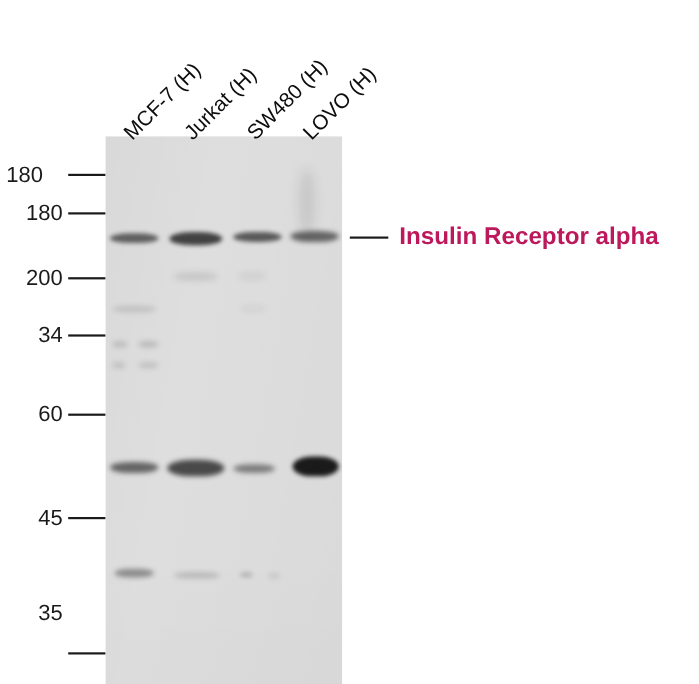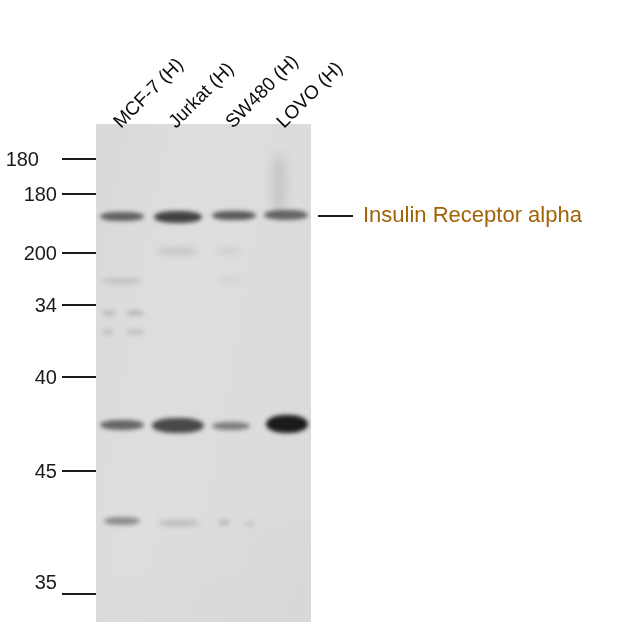--- a/index.html
+++ b/index.html
@@ -76,44 +76,45 @@
     top: 215px;
     width: 35px;
     height: 2px;
     background: #1a1a1a;
   }
   #annotation-text {
     position: absolute;
     left: 363px;
     top: 204px;
     font-size: 22px;
-    color: #a16207;
+    color: #be185d;
     white-space: nowrap;
     line-height: 1;
+    font-weight: bold;
   }
 </style>
 </head>
 <body>
 
 <div id="figure">
 
   <div id="ladder">
       <div class="ladder-label" style="right: 596px; top: 149px;">180</div>
       <div class="ladder-tick" style="left: 62px; width: 34px; top: 158px;"></div>
       <div class="ladder-label" style="right: 578px; top: 184px;">180</div>
       <div class="ladder-tick" style="left: 62px; width: 34px; top: 193px;"></div>
       <div class="ladder-label" style="right: 578px; top: 243px;">200</div>
       <div class="ladder-tick" style="left: 62px; width: 34px; top: 252px;"></div>
       <div class="ladder-label" style="right: 578px; top: 295px;">34</div>
       <div class="ladder-tick" style="left: 62px; width: 34px; top: 304px;"></div>
-      <div class="ladder-label" style="right: 578px; top: 367px;">40</div>
+      <div class="ladder-label" style="right: 578px; top: 367px;">60</div>
       <div class="ladder-tick" style="left: 62px; width: 34px; top: 376px;"></div>
       <div class="ladder-label" style="right: 578px; top: 461px;">45</div>
       <div class="ladder-tick" style="left: 62px; width: 34px; top: 470px;"></div>
-      <div class="ladder-label" style="right: 578px; top: 572px;">35</div>
+      <div class="ladder-label" style="right: 578px; top: 548px;">35</div>
       <div class="ladder-tick" style="left: 62px; width: 34px; top: 593px;"></div>
     </div>
 
   <div id="membrane">
       <div class="band" style="left: 4px; top: 88px; width: 44px; height: 9px; background: rgba(20, 20, 20, 0.62); filter: blur(2px);"></div>
       <div class="band" style="left: 58px; top: 87px; width: 48px; height: 12px; background: rgba(20, 20, 20, 0.78); filter: blur(2px);"></div>
       <div class="band" style="left: 116px; top: 87px; width: 44px; height: 9px; background: rgba(20, 20, 20, 0.66); filter: blur(2px);"></div>
       <div class="band" style="left: 168px; top: 86px; width: 44px; height: 10px; background: rgba(20, 20, 20, 0.6); filter: blur(2.2px);"></div>
       <div class="band" style="left: 176px; top: 30px; width: 14px; height: 60px; background: rgba(20, 20, 20, 0.1); filter: blur(5px);"></div>
       <div class="band" style="left: 62px; top: 124px; width: 40px; height: 7px; background: rgba(20, 20, 20, 0.13); filter: blur(3px);"></div>

